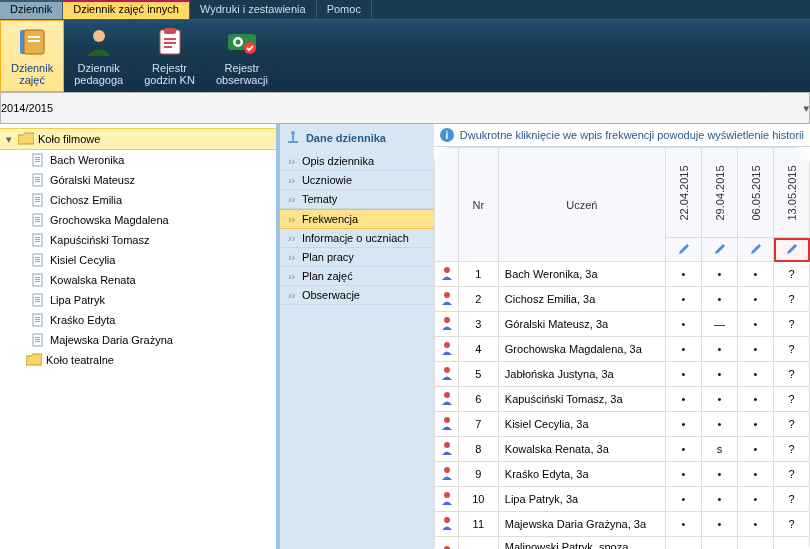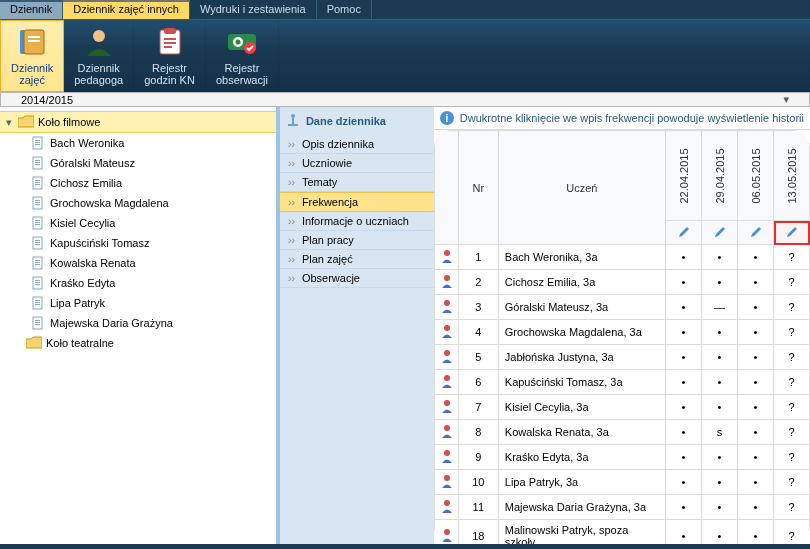--- a/index.html
+++ b/index.html
@@ -1,33 +1,33 @@
 <!DOCTYPE html>
 <html><head>
 <meta charset="utf-8">
 <style>
   * { box-sizing: border-box; margin: 0; padding: 0; }
   body { font-family: Tahoma, Verdana, sans-serif; font-size: 11px; background: #1a3a52; width: 810px; height: 549px; overflow: hidden; color: #000; }
   
   
   .top-tabs { height: 20px; background: #1a3a52; display: flex; border-bottom: 1px solid #3a5a72; }
   .top-tab { padding: 3px 10px 2px 10px; color: #cddceb; cursor: pointer; border-right: 1px solid #3a5a72; position: relative; top: 0px; }
-  .top-tab.active { background: #ffd966; color: #000; border-top: 2px solid #737373; padding-top: 1px; text-align: center; }
+  .top-tab.active { background: #ffd966; color: #000; border-top: 2px solid #be185d; padding-top: 1px; text-align: center; }
   .top-tab.first { background: #8aa8c0; color: #000; border-top: 2px solid #3a5a72; padding-top:1px;}
   
   
   .ribbon { height: 72px; background: linear-gradient(#ffe38a,#ffda66 50%, #ffcf44); display: flex; }
   .ribbon-item { display:flex; flex-direction:column; align-items:center; justify-content:center; padding: 4px 10px; color:#15428b; cursor:pointer; border-right:1px solid rgba(0,0,0,0.08); }
   .ribbon-item .icon-large { width:32px; height:32px; margin-bottom:4px; display:flex; align-items:center; justify-content:center; }
   .ribbon-item.active { background: linear-gradient(#ffeeb0,#ffe58c); border: 1px solid #f0b020; }
   .ribbon-rest { flex:1; background: linear-gradient(#224d6f, #1a3a52 40%, #143049); display:flex; }
   .ribbon-rest .ribbon-item { color:#cfe1f0; }
   
   
-  .year-bar { height: 15px; background:#f4f4f4; border:1px solid #b5b5b5; display:flex; align-items:center; padding:0 20px; justify-content:space-between; }
+  .year-bar { height: 32px; background:#f4f4f4; border:1px solid #b5b5b5; display:flex; align-items:center; padding:0 0; justify-content:space-between; }
   .year-bar .chev { color:#555; }
   
   
   .main { display:flex; height: calc(549px - 20px - 72px - 20px); background:#d8e6f4; }
   
   .tree-panel { width: 280px; border-right: 4px solid #9ec3e6; background: #fff; overflow-y:auto; padding: 4px 0; }
   .tree-node { display:flex; align-items:center; padding: 2px 4px 2px 6px; cursor:pointer; line-height:16px;}
   .tree-node .twist { width:12px; display:inline-block; color:#666; }
   .tree-node .ficon { width:16px; height:16px; margin-right:4px; display:inline-flex; align-items:center; justify-content:center; }
   .tree-node.selected { background: #fff2b3; border-top:1px solid #f3cc4d; border-bottom:1px solid #f3cc4d;}
@@ -186,65 +186,65 @@
         </div>
         <div class="tree-node tree-child">
           <span class="ficon">
             <svg width="14" height="14" viewBox="0 0 14 14">
               <rect x="2" y="1" width="9" height="12" fill="#fff" stroke="#8aa8c0"></rect>
               <rect x="4" y="4" width="5" height="1" fill="#8aa8c0"></rect>
               <rect x="4" y="6" width="5" height="1" fill="#8aa8c0"></rect>
               <rect x="4" y="8" width="5" height="1" fill="#8aa8c0"></rect>
             </svg>
           </span>
+          <span>Kapuściński Tomasz</span>
+        </div>
+        <div class="tree-node tree-child">
+          <span class="ficon">
+            <svg width="14" height="14" viewBox="0 0 14 14">
+              <rect x="2" y="1" width="9" height="12" fill="#fff" stroke="#8aa8c0"></rect>
+              <rect x="4" y="4" width="5" height="1" fill="#8aa8c0"></rect>
+              <rect x="4" y="6" width="5" height="1" fill="#8aa8c0"></rect>
+              <rect x="4" y="8" width="5" height="1" fill="#8aa8c0"></rect>
+            </svg>
+          </span>
           <span>Kisiel Cecylia</span>
         </div>
         <div class="tree-node tree-child">
           <span class="ficon">
             <svg width="14" height="14" viewBox="0 0 14 14">
               <rect x="2" y="1" width="9" height="12" fill="#fff" stroke="#8aa8c0"></rect>
               <rect x="4" y="4" width="5" height="1" fill="#8aa8c0"></rect>
               <rect x="4" y="6" width="5" height="1" fill="#8aa8c0"></rect>
               <rect x="4" y="8" width="5" height="1" fill="#8aa8c0"></rect>
             </svg>
           </span>
-          <span>Kapuściński Tomasz</span>
-        </div>
-        <div class="tree-node tree-child">
-          <span class="ficon">
-            <svg width="14" height="14" viewBox="0 0 14 14">
-              <rect x="2" y="1" width="9" height="12" fill="#fff" stroke="#8aa8c0"></rect>
-              <rect x="4" y="4" width="5" height="1" fill="#8aa8c0"></rect>
-              <rect x="4" y="6" width="5" height="1" fill="#8aa8c0"></rect>
-              <rect x="4" y="8" width="5" height="1" fill="#8aa8c0"></rect>
-            </svg>
-          </span>
           <span>Kowalska Renata</span>
         </div>
         <div class="tree-node tree-child">
           <span class="ficon">
             <svg width="14" height="14" viewBox="0 0 14 14">
               <rect x="2" y="1" width="9" height="12" fill="#fff" stroke="#8aa8c0"></rect>
               <rect x="4" y="4" width="5" height="1" fill="#8aa8c0"></rect>
               <rect x="4" y="6" width="5" height="1" fill="#8aa8c0"></rect>
               <rect x="4" y="8" width="5" height="1" fill="#8aa8c0"></rect>
             </svg>
           </span>
+          <span>Lipa Patryk</span>
+        </div>
+        <div class="tree-node tree-child">
+          <span class="ficon">
+            <svg width="14" height="14" viewBox="0 0 14 14">
+              <rect x="2" y="1" width="9" height="12" fill="#fff" stroke="#8aa8c0"></rect>
+              <rect x="4" y="4" width="5" height="1" fill="#8aa8c0"></rect>
+              <rect x="4" y="6" width="5" height="1" fill="#8aa8c0"></rect>
+              <rect x="4" y="8" width="5" height="1" fill="#8aa8c0"></rect>
+            </svg>
+          </span>
           <span>Kraśko Edyta</span>
-        </div>
-        <div class="tree-node tree-child">
-          <span class="ficon">
-            <svg width="14" height="14" viewBox="0 0 14 14">
-              <rect x="2" y="1" width="9" height="12" fill="#fff" stroke="#8aa8c0"></rect>
-              <rect x="4" y="4" width="5" height="1" fill="#8aa8c0"></rect>
-              <rect x="4" y="6" width="5" height="1" fill="#8aa8c0"></rect>
-              <rect x="4" y="8" width="5" height="1" fill="#8aa8c0"></rect>
-            </svg>
-          </span>
-          <span>Lipa Patryk</span>
         </div>
         <div class="tree-node tree-child">
           <span class="ficon">
             <svg width="14" height="14" viewBox="0 0 14 14">
               <rect x="2" y="1" width="9" height="12" fill="#fff" stroke="#8aa8c0"></rect>
               <rect x="4" y="4" width="5" height="1" fill="#8aa8c0"></rect>
               <rect x="4" y="6" width="5" height="1" fill="#8aa8c0"></rect>
               <rect x="4" y="8" width="5" height="1" fill="#8aa8c0"></rect>
             </svg>
           </span>

